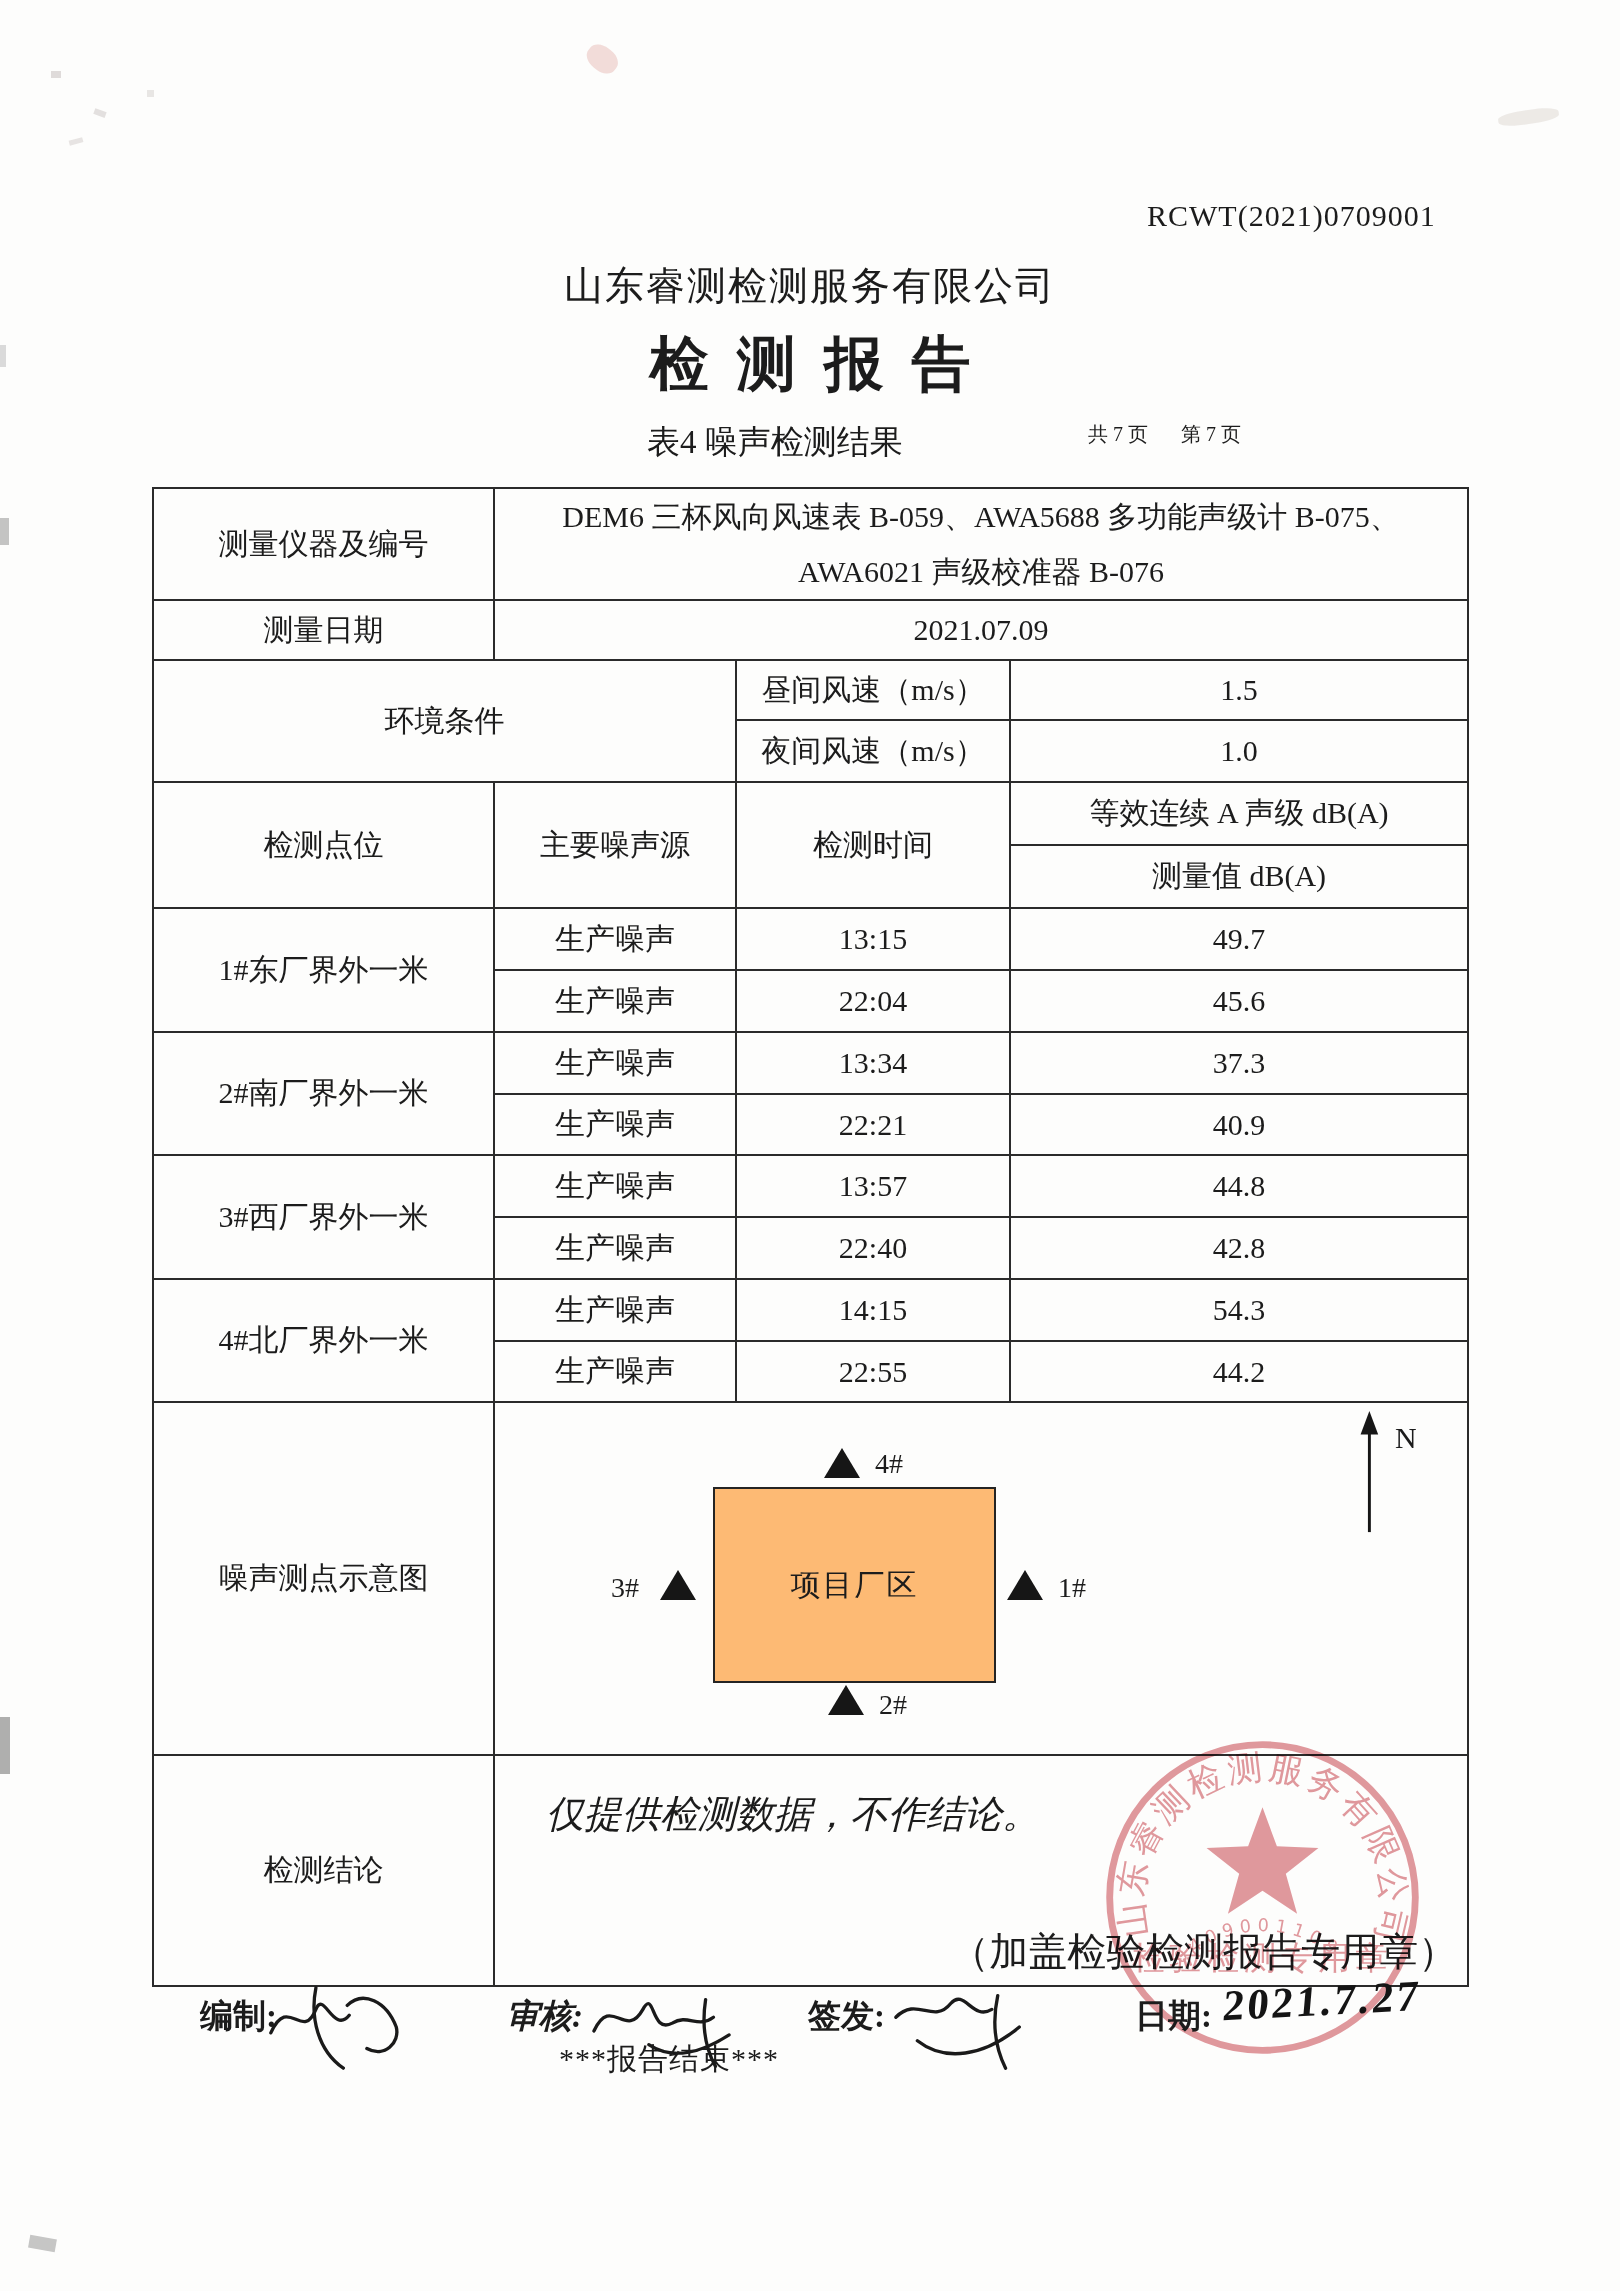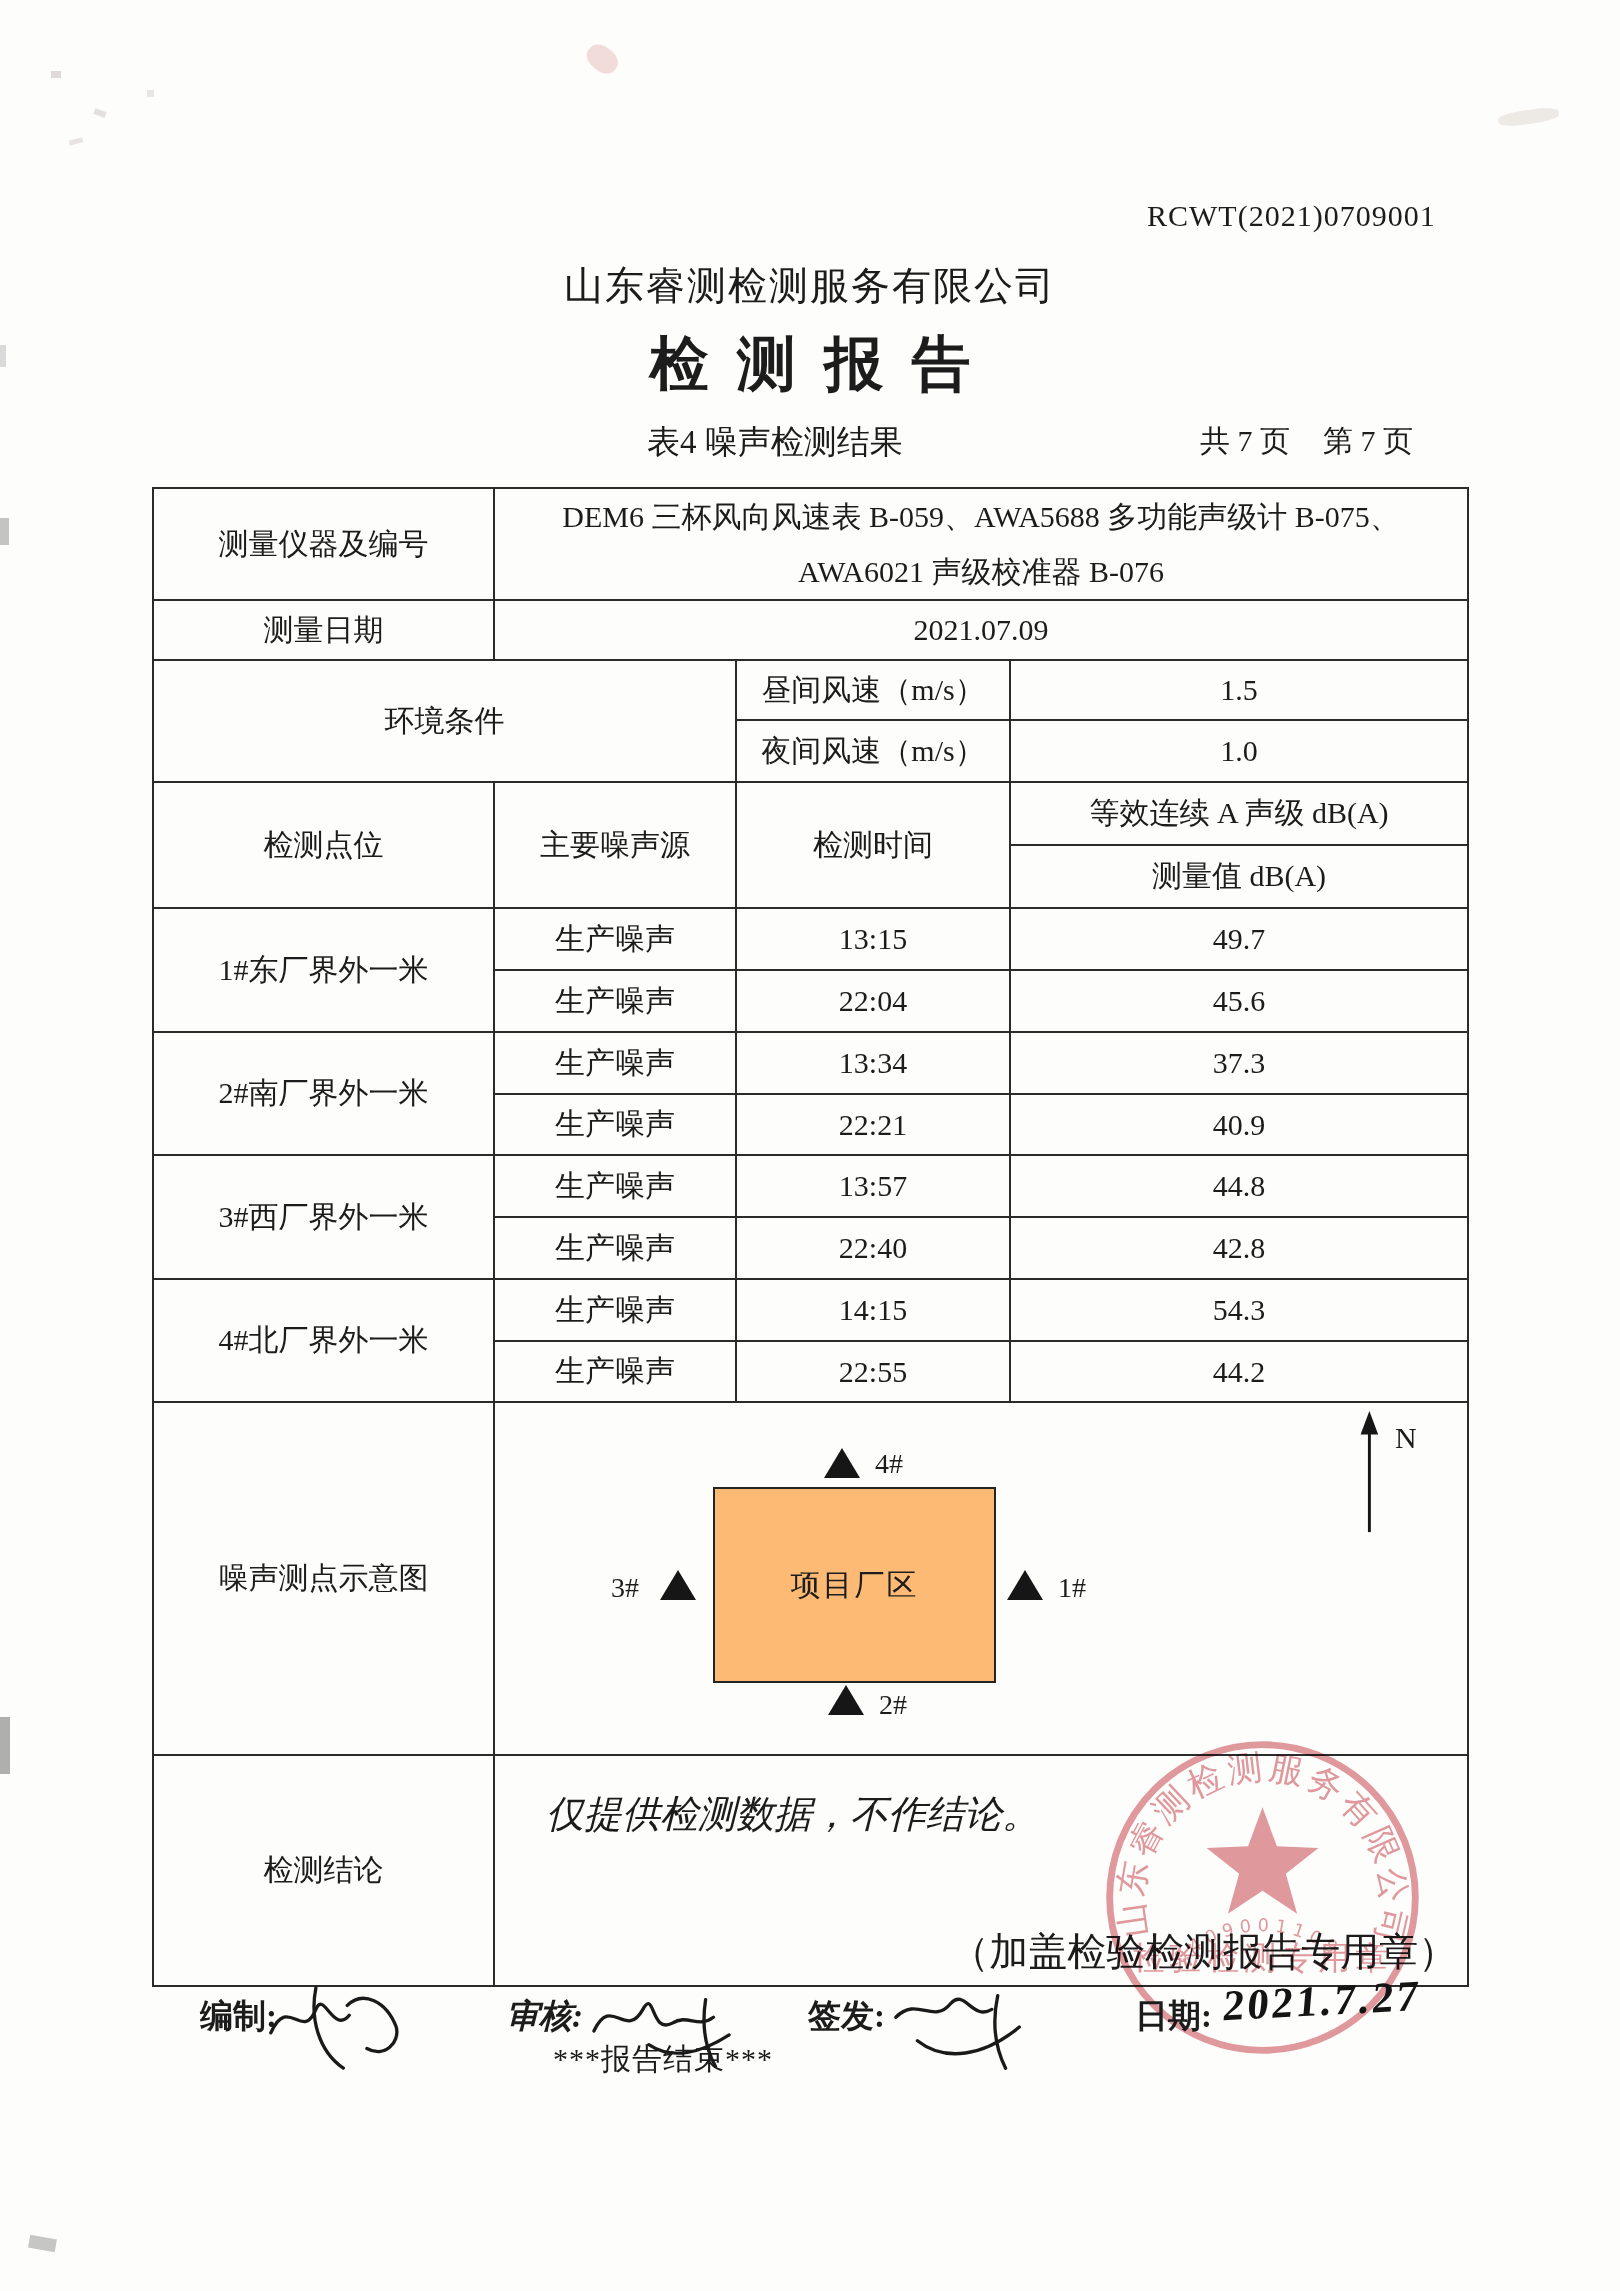--- a/index.html
+++ b/index.html
@@ -10,21 +10,21 @@
     color:#1c1c1c;
     position:relative;
     overflow:hidden;
   }
   .abs{position:absolute;}
   
   .report-no{left:1147px;top:199px;font-size:30px;letter-spacing:1px;}
   .company{left:0;top:259px;width:1620px;text-align:center;font-size:39px;letter-spacing:2px;}
   .doc-title{left:0;top:325px;width:1620px;text-align:center;font-size:59px;font-weight:bold;letter-spacing:0.48em;text-indent:0.48em;}
   .caption{left:647px;top:420px;font-size:33px;}
-  .pagination{left:1200px;top:421px;font-size:30px;}
+  .pagination{left:1088px;top:421px;font-size:20px;}
   .pagination span{margin-right:33px;}
   
   table.main{
     position:absolute;left:152px;top:487px;width:1315px;
     border-collapse:collapse;table-layout:fixed;
   }
   table.main td{
     border:2px solid #2b2b2b;
     text-align:center;vertical-align:middle;
     font-size:30px;padding:0 5.9px;
@@ -53,21 +53,21 @@
   .stamp-note{position:absolute;right:9.8px;top:169px;font-size:39px;}
   
   .signoff{left:0;top:1972px;width:1620px;height:118px;}
   .so-label{position:absolute;font-size:33px;font-weight:bold;top:21.6px;}
   .sig{position:absolute;top:0;}
   .sig path{fill:none;stroke:#1a1a1a;stroke-width:3.4;stroke-linecap:round;}
   .hand-date{
     position:absolute;left:1223px;top:3.9px;font-size:43px;font-weight:bold;
     transform:rotate(-3deg) skewX(-8deg);letter-spacing:2.9px;color:#141414;
   }
-  .end-note{left:8px;top:2039px;width:1310px;text-align:center;font-size:30px;letter-spacing:1px;}
+  .end-note{left:14px;top:2039px;width:1310px;text-align:center;font-size:30px;letter-spacing:1px;}
   
   .stamp{
     position:absolute;left:1094px;top:1729px;width:337px;height:337px;
     opacity:0.82;mix-blend-mode:multiply;pointer-events:none;
   }
   
   .art{position:absolute;pointer-events:none;}
 </style>
 </head>
 <body>

